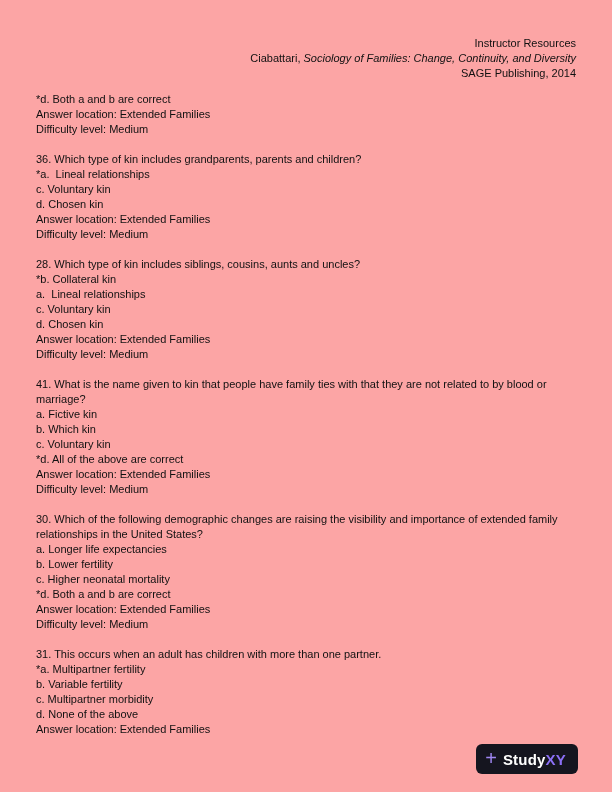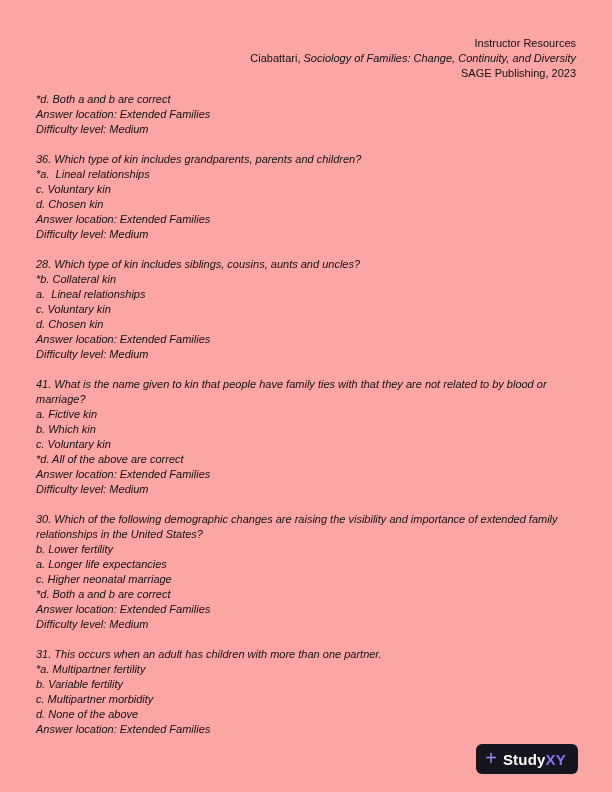--- a/index.html
+++ b/index.html
@@ -26,21 +26,20 @@
   }
   .doc-header em { font-style: italic; }
   .doc-body {
     position: absolute;
     top: 92px;
     left: 36px;
     right: 36px;
     font-size: 11px;
     line-height: 15px;
     color: #111111;
-    font-style: italic;
   }
   .block { margin-bottom: 15px; }
   .line { white-space: pre-wrap; }
   .logo {
     position: absolute;
     right: 34px;
     bottom: 18px;
     height: 30px;
     display: flex;
     align-items: center;
@@ -63,21 +62,21 @@
   .xy    { color: #8b6ff5; font-size: 15px; font-weight: 600; letter-spacing: .2px; }
 </style>
 </head>
 <body>
 
 <div class="page">
 
   <header class="doc-header">
     <div class="line">Instructor Resources</div>
     <div class="line"><span>Ciabattari, </span><em>Sociology of Families: Change, Continuity, and Diversity</em></div>
-    <div class="line">SAGE Publishing, 2023</div>
+    <div class="line">SAGE Publishing, 2014</div>
   </header>
 
   <main class="doc-body">
 
     <section class="block">
       <div class="line">*d. Both a and b are correct</div>
       <div class="line">Answer location: Extended Families</div>
       <div class="line">Difficulty level: Medium</div>
     </section>
 
@@ -105,23 +104,23 @@
       <div class="line">a. Fictive kin</div>
       <div class="line">b. Which kin</div>
       <div class="line">c. Voluntary kin</div>
       <div class="line">*d. All of the above are correct</div>
       <div class="line">Answer location: Extended Families</div>
       <div class="line">Difficulty level: Medium</div>
     </section>
 
     <section class="block">
       <div class="line">30. Which of the following demographic changes are raising the visibility and importance of extended family relationships in the United States?</div>
+      <div class="line">a. Longer life expectancies</div>
       <div class="line">b. Lower fertility</div>
-      <div class="line">a. Longer life expectancies</div>
-      <div class="line">c. Higher neonatal marriage</div>
+      <div class="line">c. Higher neonatal mortality</div>
       <div class="line">*d. Both a and b are correct</div>
       <div class="line">Answer location: Extended Families</div>
       <div class="line">Difficulty level: Medium</div>
     </section>
 
     <section class="block">
       <div class="line">31. This occurs when an adult has children with more than one partner.</div>
       <div class="line">*a. Multipartner fertility</div>
       <div class="line">b. Variable fertility</div>
       <div class="line">c. Multipartner morbidity</div>

